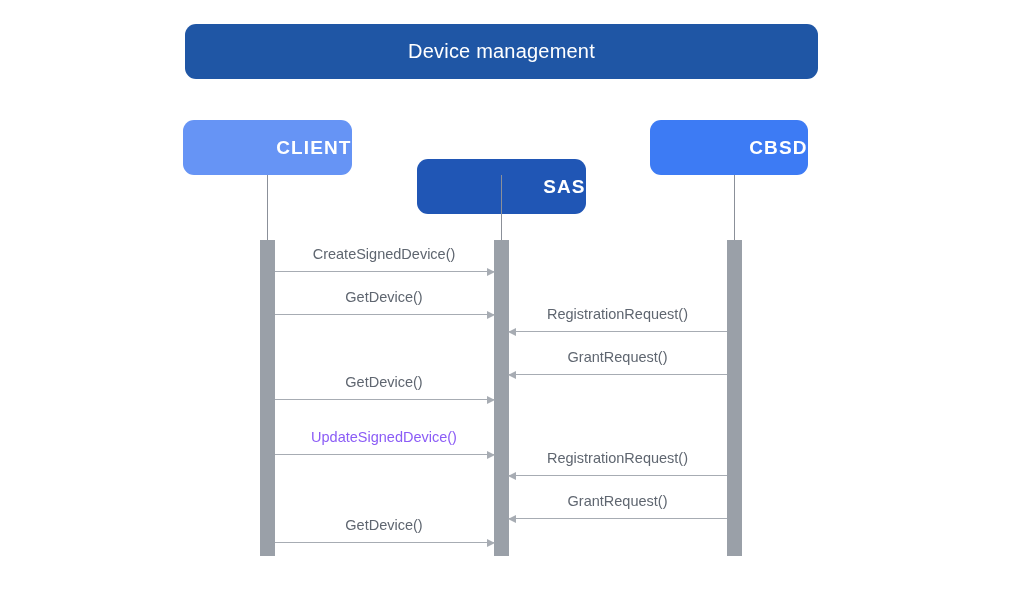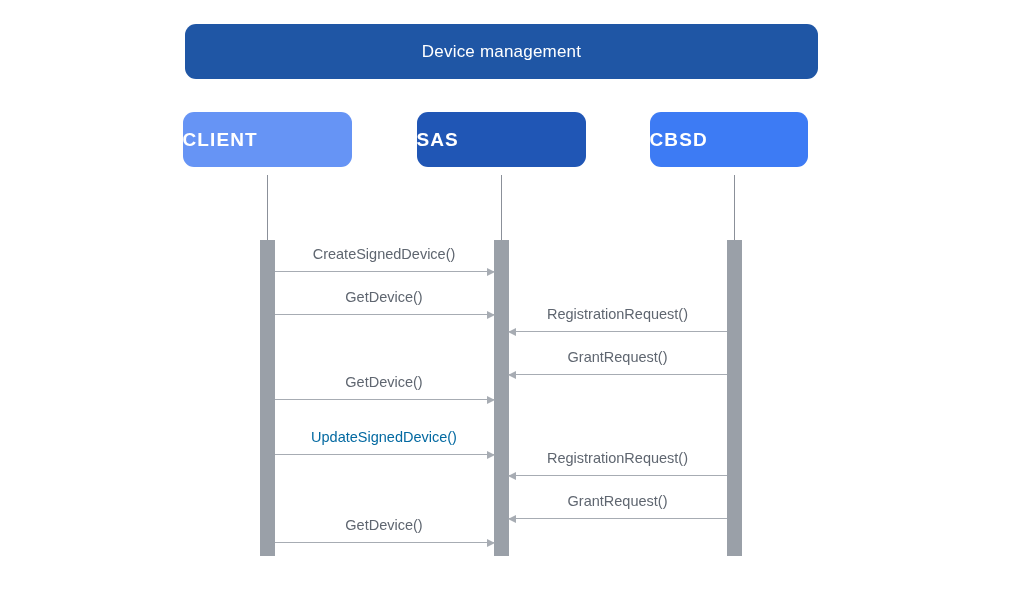--- a/index.html
+++ b/index.html
@@ -27,35 +27,35 @@
     width: 633px;
     height: 55px;
     border-radius: 11px;
     display: flex;
     align-items: center;
     justify-content: center;
     box-sizing: border-box;
   }
   .title-bar .title-text {
     color: #ffffff;
-    font-size: 17px;
+    font-size: 20px;
     font-weight: 400;
     letter-spacing: 0.2px;
     white-space: nowrap;
   }
 
   
   .participant-box {
     position: absolute;
-    top: 112px;
+    top: 120px;
     height: 55px;
     border-radius: 11px;
     display: flex;
     align-items: center;
-    justify-content: flex-start;
+    justify-content: flex-end;
     box-sizing: border-box;
   }
   .participant-box .participant-label {
     color: #ffffff;
     font-size: 19px;
     font-weight: 700;
     letter-spacing: 1.1px;
     white-space: nowrap;
   }
 
@@ -121,21 +121,21 @@
   <div class="title-bar" style="background: rgb(31, 86, 165);">
     <span class="title-text">Device management</span>
   </div>
 
   <div class="participant-box" id="box-client" style="left: 182.5px; width: 169px; background: rgb(102, 148, 245);">
     <span class="participant-label">CLIENT</span>
   </div>
   <div class="lifeline" id="lifeline-client" style="left: 267px; top: 175px; height: 381px; background: rgb(139, 144, 153);"></div>
   <div class="activation" id="activation-client" style="left: 259.5px; top: 240px; width: 15px; height: 316px; background: rgb(154, 160, 168);"></div>
 
-  <div class="participant-box" id="box-sas" style="left: 416.5px; width: 169px; background: rgb(32, 86, 181);">
+  <div class="participant-box" id="box-sas" style="left: 416.5px; width: 169px; background: rgb(32, 86, 181); margin-top: 39px;">
     <span class="participant-label">SAS</span>
   </div>
   <div class="lifeline" id="lifeline-sas" style="left: 501px; top: 175px; height: 381px; background: rgb(139, 144, 153);"></div>
   <div class="activation" id="activation-sas" style="left: 493.5px; top: 240px; width: 15px; height: 316px; background: rgb(154, 160, 168);"></div>
 
   <div class="participant-box" id="box-cbsd" style="left: 649.5px; width: 158px; background: rgb(61, 123, 244);">
     <span class="participant-label">CBSD</span>
   </div>
   <div class="lifeline" id="lifeline-cbsd" style="left: 734px; top: 175px; height: 381px; background: rgb(139, 144, 153);"></div>
   <div class="activation" id="activation-cbsd" style="left: 726.5px; top: 240px; width: 15px; height: 316px; background: rgb(154, 160, 168);"></div>
@@ -162,21 +162,21 @@
         <div class="msg-label" style="color: rgb(95, 102, 112);">GrantRequest()</div>
       </div>
       <div class="message to-right" style="left: 274.5px; width: 219px; top: 370px;">
         <div class="msg-line" style="background: rgb(167, 172, 179);"></div>
         <div class="msg-head" style="border-left-color: rgb(167, 172, 179);"></div>
         <div class="msg-label" style="color: rgb(95, 102, 112);">GetDevice()</div>
       </div>
       <div class="message to-right" style="left: 274.5px; width: 219px; top: 425px;">
         <div class="msg-line" style="background: rgb(167, 172, 179);"></div>
         <div class="msg-head" style="border-left-color: rgb(167, 172, 179);"></div>
-        <div class="msg-label" style="color: #0369a1;">UpdateSignedDevice()</div>
+        <div class="msg-label" style="color: #8b5cf6;">UpdateSignedDevice()</div>
       </div>
       <div class="message to-left" style="left: 508.5px; width: 218px; top: 446px;">
         <div class="msg-line" style="background: rgb(167, 172, 179);"></div>
         <div class="msg-head" style="border-right-color: rgb(167, 172, 179);"></div>
         <div class="msg-label" style="color: rgb(95, 102, 112);">RegistrationRequest()</div>
       </div>
       <div class="message to-left" style="left: 508.5px; width: 218px; top: 489px;">
         <div class="msg-line" style="background: rgb(167, 172, 179);"></div>
         <div class="msg-head" style="border-right-color: rgb(167, 172, 179);"></div>
         <div class="msg-label" style="color: rgb(95, 102, 112);">GrantRequest()</div>

